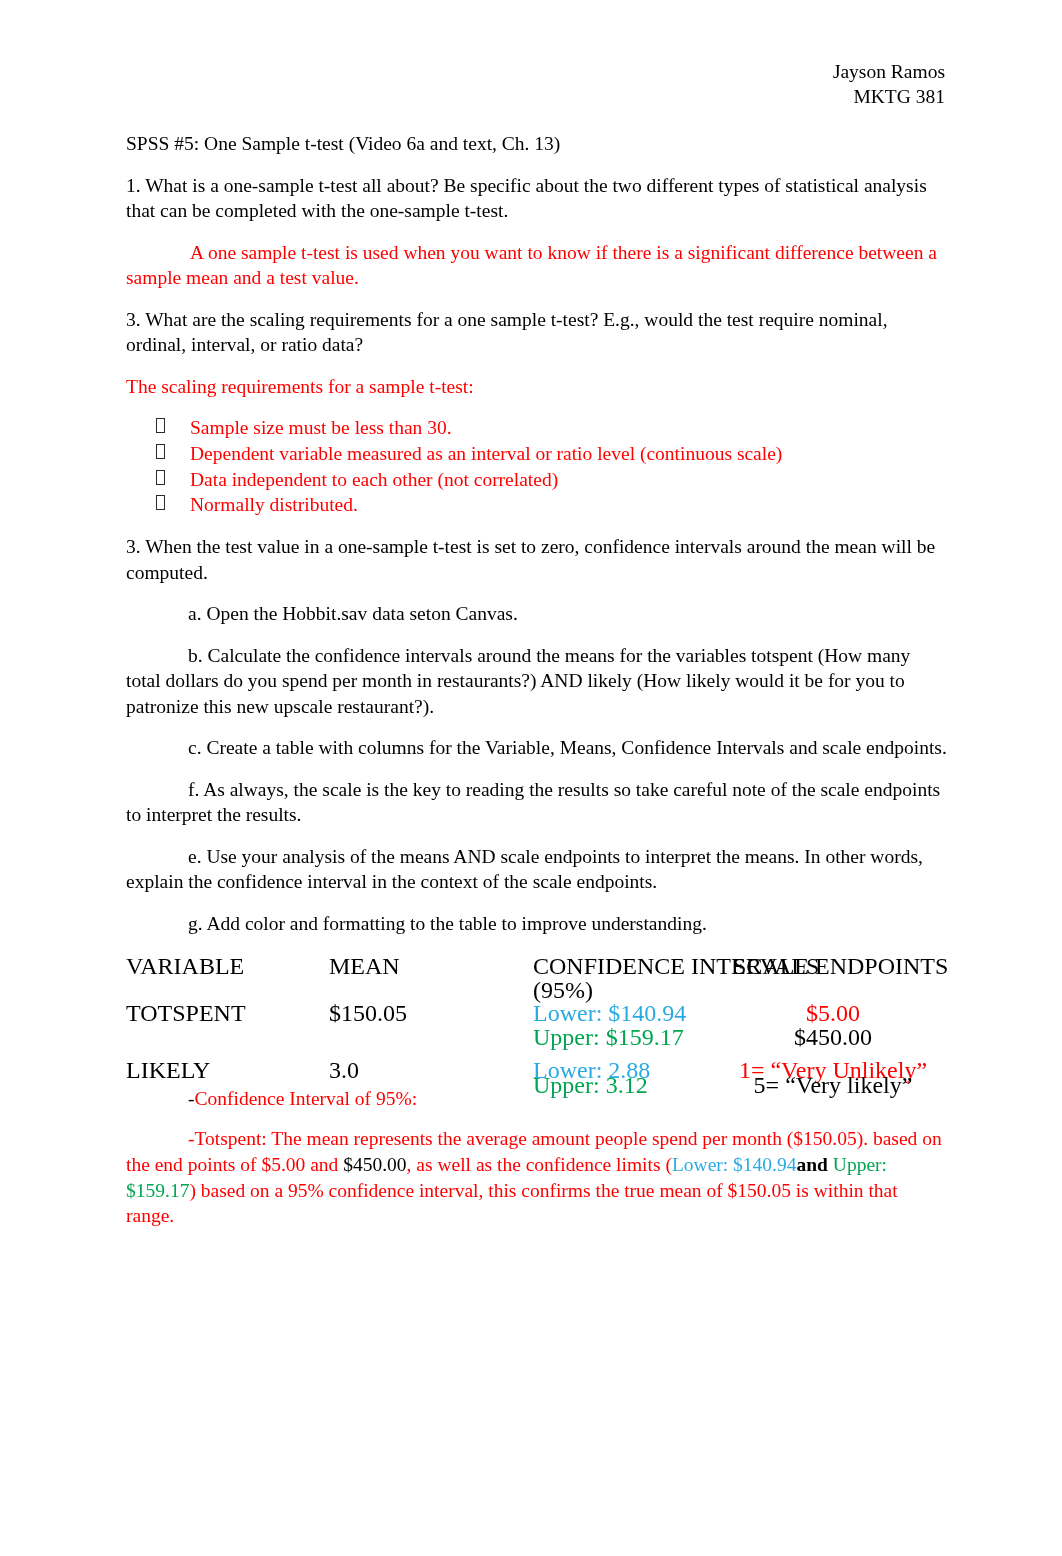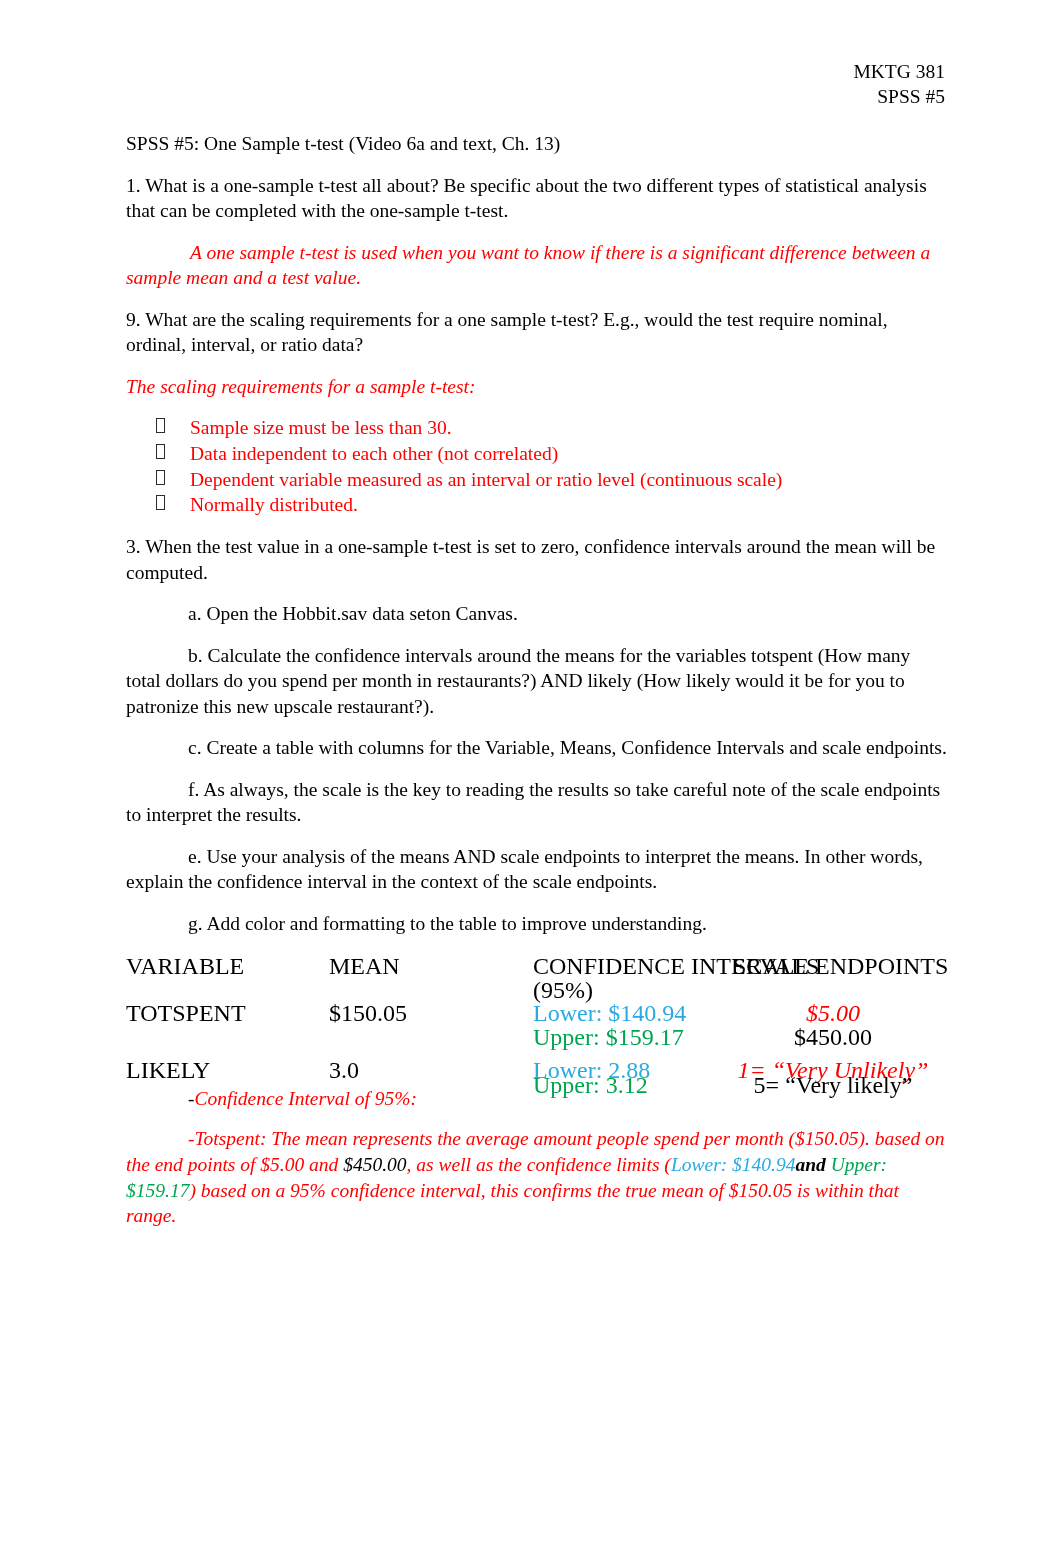--- a/index.html
+++ b/index.html
@@ -36,21 +36,21 @@
   
   p.para {
     font-size: 19.5px;
     line-height: 25.5px;
     margin: 0 0 16px 0;
     text-align: left;
   }
   .indent { display: inline-block; width: 64px; }
   .indent-sm { display: inline-block; width: 62px; }
 
-  .red   { color: #FF0000; font-style: italic; }
+  .red   { color: #FF0000; }
   .black { color: #000000; }
   .cyan  { color: #29ABE2; }
   .green { color: #00A550; }
   .bold  { font-weight: bold; }
 
   
   ul.tofu-list {
     list-style: none;
     margin: 0 0 16px 0;
     padding: 0;
@@ -108,44 +108,44 @@
     line-height: 25.8px;
     margin: 0 0 14px 0;
   }
 </style>
 </head>
 <body>
 
 <div class="page">
 
   <div class="doc-header">
+    <div>Jayson Ramos</div>
     <div>MKTG 381</div>
-    <div>SPSS #5</div>
   </div>
 
   <p class="para">SPSS #5: One Sample t-test (Video 6a and text, Ch. 13)</p>
 
   <p class="para">1. What is a one-sample t-test all about? Be specific about the two different types of statistical analysis that can be completed with the one-sample t-test.</p>
   <p class="para red"><span class="indent"></span><span>A one sample t-test is used when you want to know if there is a significant difference between a sample mean and a test value.</span></p>
 
-  <p class="para">9. What are the scaling requirements for a one sample t-test? E.g., would the test require nominal, ordinal, interval, or ratio data?</p>
+  <p class="para">3. What are the scaling requirements for a one sample t-test? E.g., would the test require nominal, ordinal, interval, or ratio data?</p>
   <p class="para red">The scaling requirements for a sample t-test:</p>
 
   <ul class="tofu-list">
     <li>
       <span class="tofu"></span>
       <span>Sample size must be less than 30.</span>
     </li>
     <li>
       <span class="tofu"></span>
-      <span>Data independent to each other (not correlated)</span>
+      <span>Dependent variable measured as an interval or ratio level (continuous scale)</span>
     </li>
     <li>
       <span class="tofu"></span>
-      <span>Dependent variable measured as an interval or ratio level (continuous scale)</span>
+      <span>Data independent to each other (not correlated)</span>
     </li>
     <li>
       <span class="tofu"></span>
       <span>Normally distributed.</span>
     </li>
   </ul>
 
   <p class="para">3. When the test value in a one-sample t-test is set to zero, confidence intervals around the mean will be computed.</p>
 
   <p class="para"><span class="indent-sm"></span><span>a. Open the Hobbit.sav data seton Canvas.</span></p>

